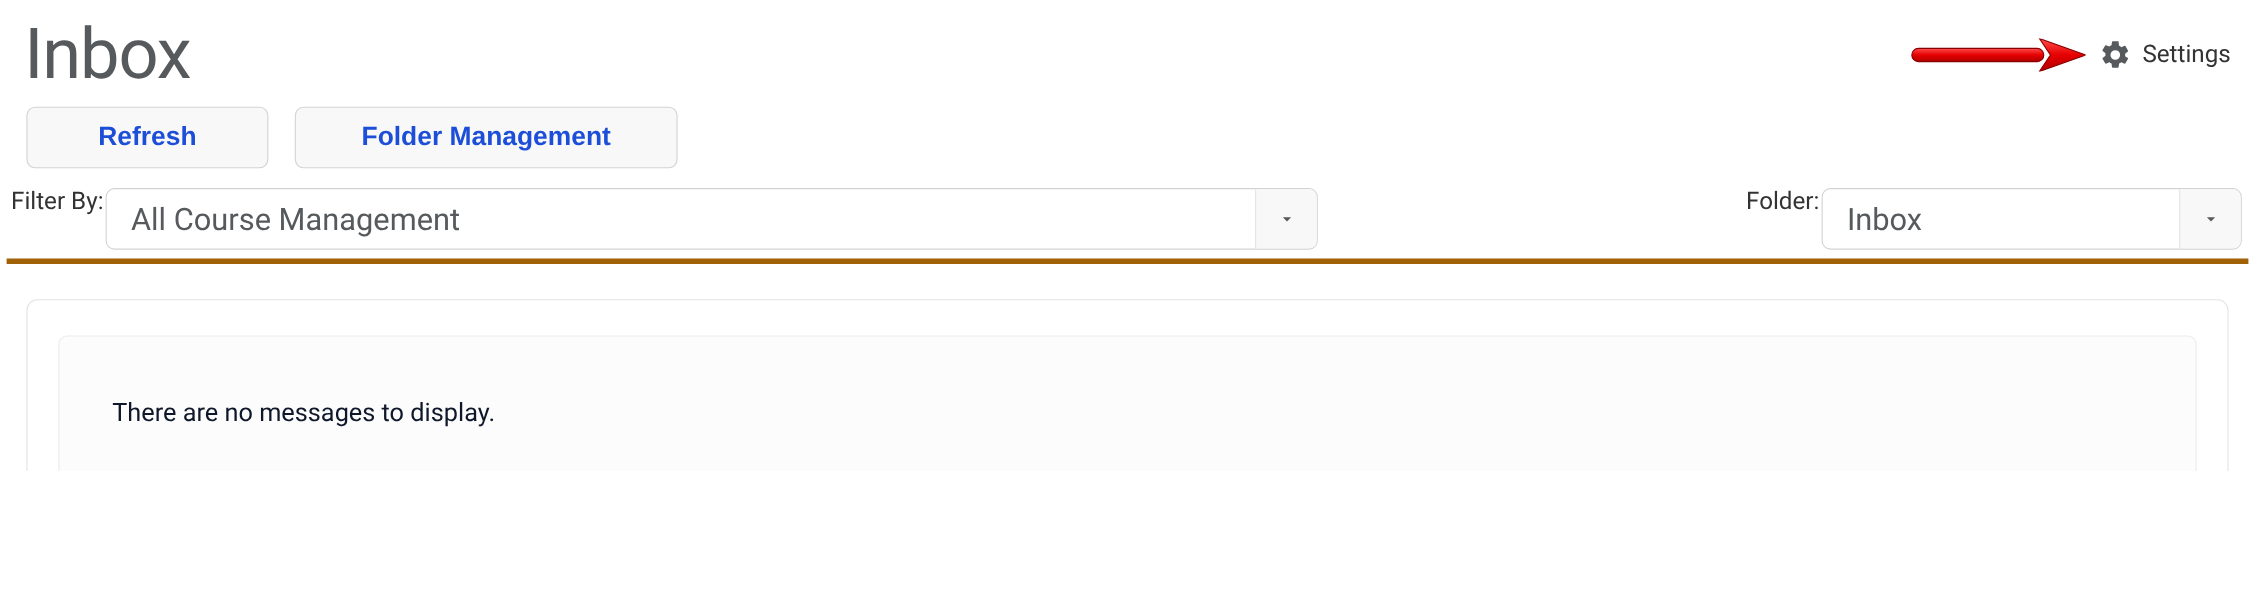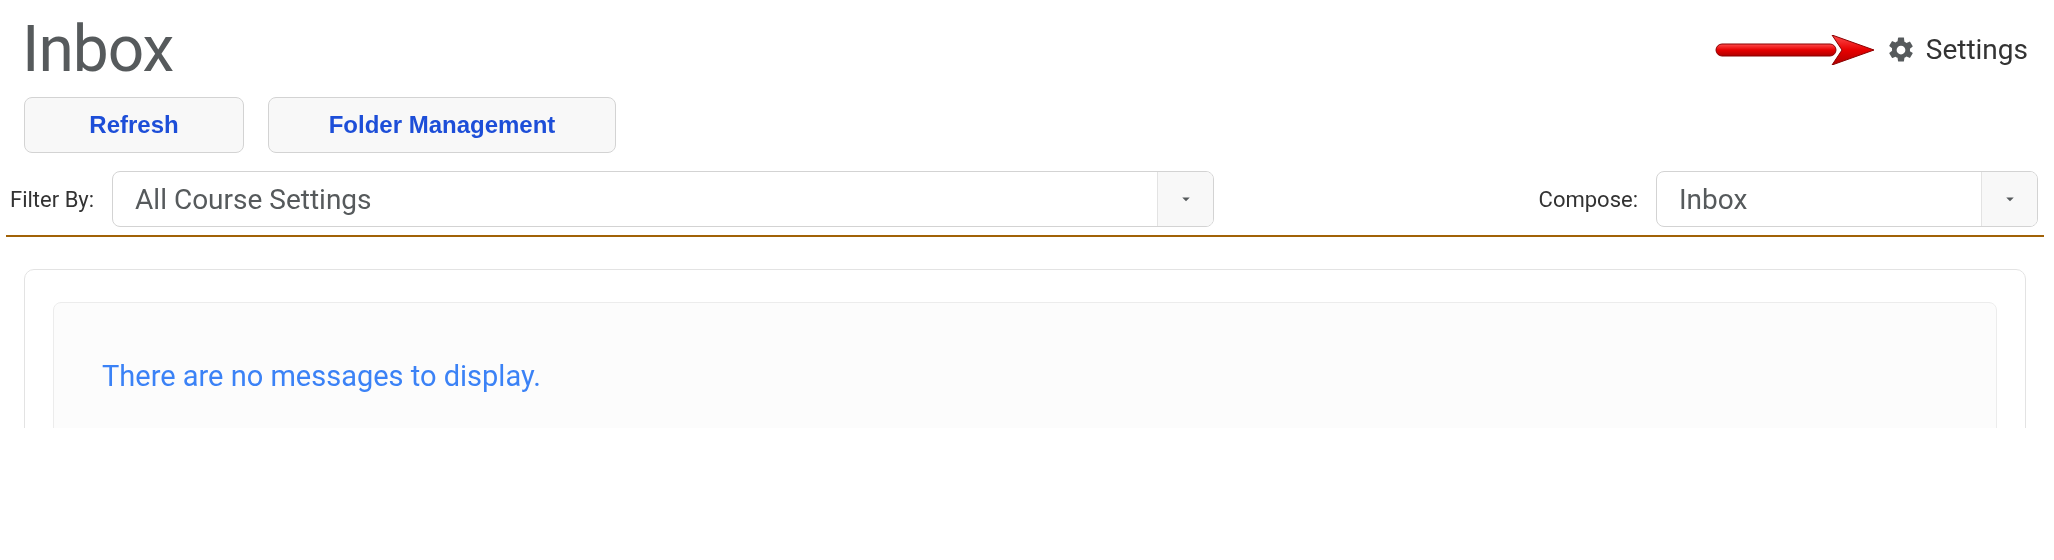--- a/index.html
+++ b/index.html
@@ -60,21 +60,21 @@
     padding-right: 6px;
   }
   .settings-link {
     display: flex;
     align-items: center;
     gap: 10px;
     cursor: pointer;
     color: #333;
   }
   .settings-link span {
-    font-size: 28px;
+    font-size: 22px;
   }
   .gear-svg {
     width: 30px;
     height: 30px;
     fill: #565a5c;
   }
   .arrow-annotation {
     position: relative;
     width: 160px;
     height: 30px;
@@ -107,24 +107,22 @@
   .btn-secondary {
     min-width: 220px;
     background: #f8f8f8;
     border: 1px solid #d3d3d3;
   }
   .btn-wide {
     min-width: 348px;
   }
   .filter-row {
     display: flex;
-    align-items: center;
-    gap: 16px;
     padding: 0 6px 8px 4px;
-    border-bottom: 2px solid #a16207;
+    border-bottom: 5px solid #a16207;
   }
   .filter-label {
     font-size: 22px;
     color: #333;
     font-weight: 400;
     padding-right: 2px;
   }
   .select-box {
     display: flex;
     align-items: stretch;
@@ -173,23 +171,23 @@
     padding: 32px 28px;
   }
   .inner-card {
     border: 1px solid #ececec;
     border-radius: 8px;
     background: #fcfcfc;
     padding: 56px 48px 48px 48px;
     min-height: 220px;
   }
   .empty-text {
-    font-size: 29px;
-    font-weight: 400;
-    color: #3b82f6;
+    font-size: 23px;
+    font-weight: 400;
+    color: #0f172a;
   }
 </style>
 </head>
 <body>
 
 <div class="viewport">
   <div class="page">
 
     <div class="top-row">
       <h1 class="page-title">Inbox</h1>
@@ -217,29 +215,29 @@
     </div>
 
     <div class="toolbar">
       <button class="btn btn-secondary">Refresh</button>
       <button class="btn btn-secondary btn-wide">Folder Management</button>
     </div>
 
     <div class="filter-row">
       <span class="filter-label">Filter By:</span>
       <div class="select-box filter-select">
-        <div class="value">All Course Settings</div>
+        <div class="value">All Course Management</div>
         <div class="caret">
           <svg viewBox="0 0 24 24">
               <path d="M7 10l5 5 5-5z"></path>
             </svg>
         </div>
       </div>
       <div class="spacer"></div>
-      <span class="filter-label">Compose:</span>
+      <span class="filter-label">Folder:</span>
       <div class="select-box folder-select">
         <div class="value">Inbox</div>
         <div class="caret">
           <svg viewBox="0 0 24 24">
               <path d="M7 10l5 5 5-5z"></path>
             </svg>
         </div>
       </div>
     </div>
 

